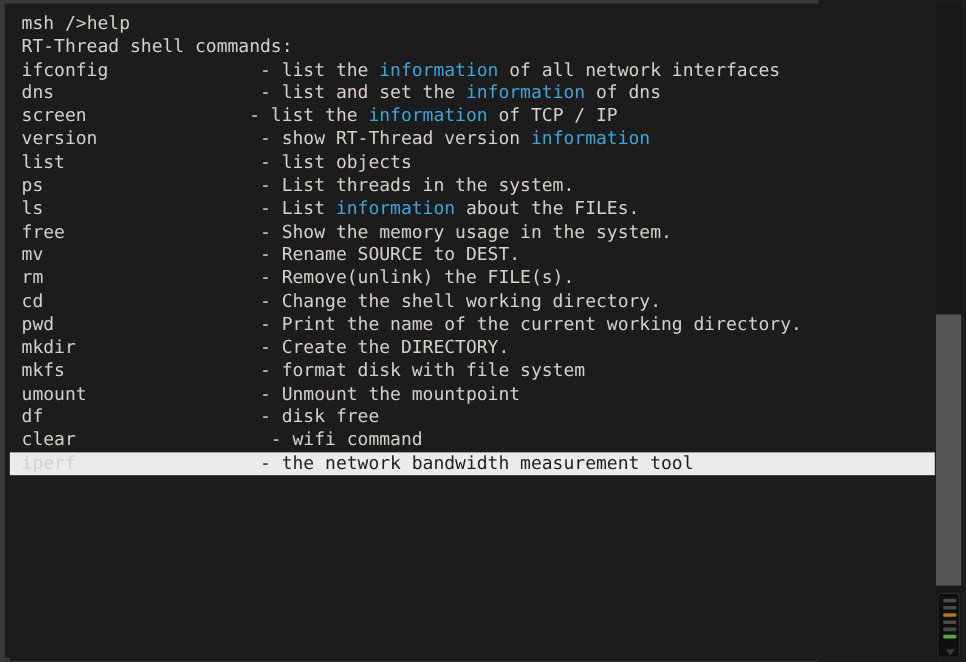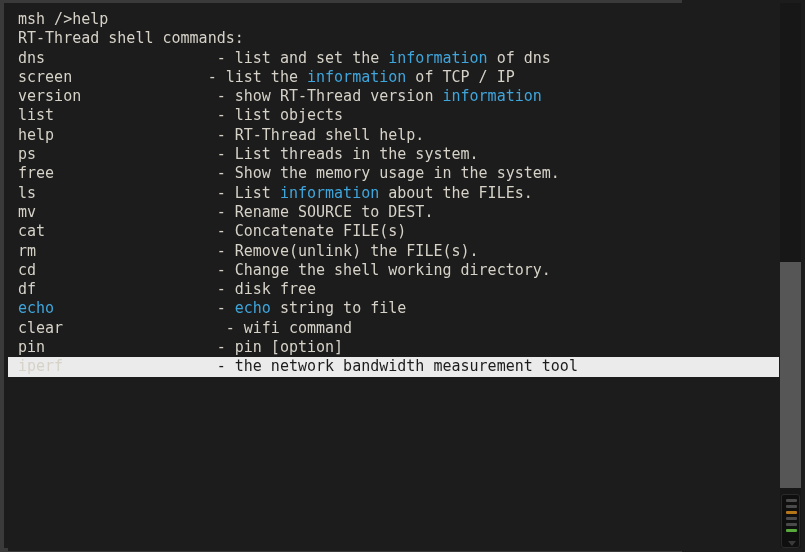--- a/index.html
+++ b/index.html
@@ -114,36 +114,37 @@
   }
 </style>
 </head>
 <body>
 
 <div id="screen">
   <div id="terminal-frame">
     <div id="text-area">
         <div class="line"><span>msh /&gt;</span><span>help</span></div>
         <div class="line">RT-Thread shell commands:</div>
+        <div class="line"><span class="cmd">ifconfig              </span><span>- list the </span><span class="kw">information</span><span> of all network interfaces</span></div>
         <div class="line"><span class="cmd">dns                   </span><span>- list and set the </span><span class="kw">information</span><span> of dns</span></div>
         <div class="line"><span class="cmd">screen               </span><span>- list the </span><span class="kw">information</span><span> of TCP / IP</span></div>
         <div class="line"><span class="cmd">version               </span><span>- show RT-Thread version </span><span class="kw">information</span></div>
         <div class="line"><span class="cmd">list                  </span><span>- list objects</span></div>
-        <div class="line"><span class="cmd">help                  </span><span>- RT-Thread shell help.</span></div>
         <div class="line"><span class="cmd">ps                    </span><span>- List threads in the system.</span></div>
+        <div class="line"><span class="cmd">ls                    </span><span>- List </span><span class="kw">information</span><span> about the FILEs.</span></div>
         <div class="line"><span class="cmd">free                  </span><span>- Show the memory usage in the system.</span></div>
-        <div class="line"><span class="cmd">ls                    </span><span>- List </span><span class="kw">information</span><span> about the FILEs.</span></div>
         <div class="line"><span class="cmd">mv                    </span><span>- Rename SOURCE to DEST.</span></div>
-        <div class="line"><span class="cmd">cat                   </span><span>- Concatenate FILE(s)</span></div>
         <div class="line"><span class="cmd">rm                    </span><span>- Remove(unlink) the FILE(s).</span></div>
         <div class="line"><span class="cmd">cd                    </span><span>- Change the shell working directory.</span></div>
+        <div class="line"><span class="cmd">pwd                   </span><span>- Print the name of the current working directory.</span></div>
+        <div class="line"><span class="cmd">mkdir                 </span><span>- Create the DIRECTORY.</span></div>
+        <div class="line"><span class="cmd">mkfs                  </span><span>- format disk with file system</span></div>
+        <div class="line"><span class="cmd">umount                </span><span>- Unmount the mountpoint</span></div>
         <div class="line"><span class="cmd">df                    </span><span>- disk free</span></div>
-        <div class="line"><span class="cmd kw">echo                  </span><span>- </span><span class="kw">echo</span><span> string to file</span></div>
         <div class="line"><span class="cmd">clear                  </span><span>- wifi command</span></div>
-        <div class="line"><span class="cmd">pin                   </span><span>- pin [option]</span></div>
         <div class="line selected"><span class="cmd">iperf                 </span><span>- the network bandwidth measurement tool</span></div>
       </div>
   </div>
 
   <div id="scrollbar">
     <div id="scroll-track-top"></div>
     <div id="scroll-thumb"></div>
     <div id="scroll-down-widget">
       <div class="grip-bar" style="top:4px"></div>
       <div class="grip-bar" style="top:10px"></div>

